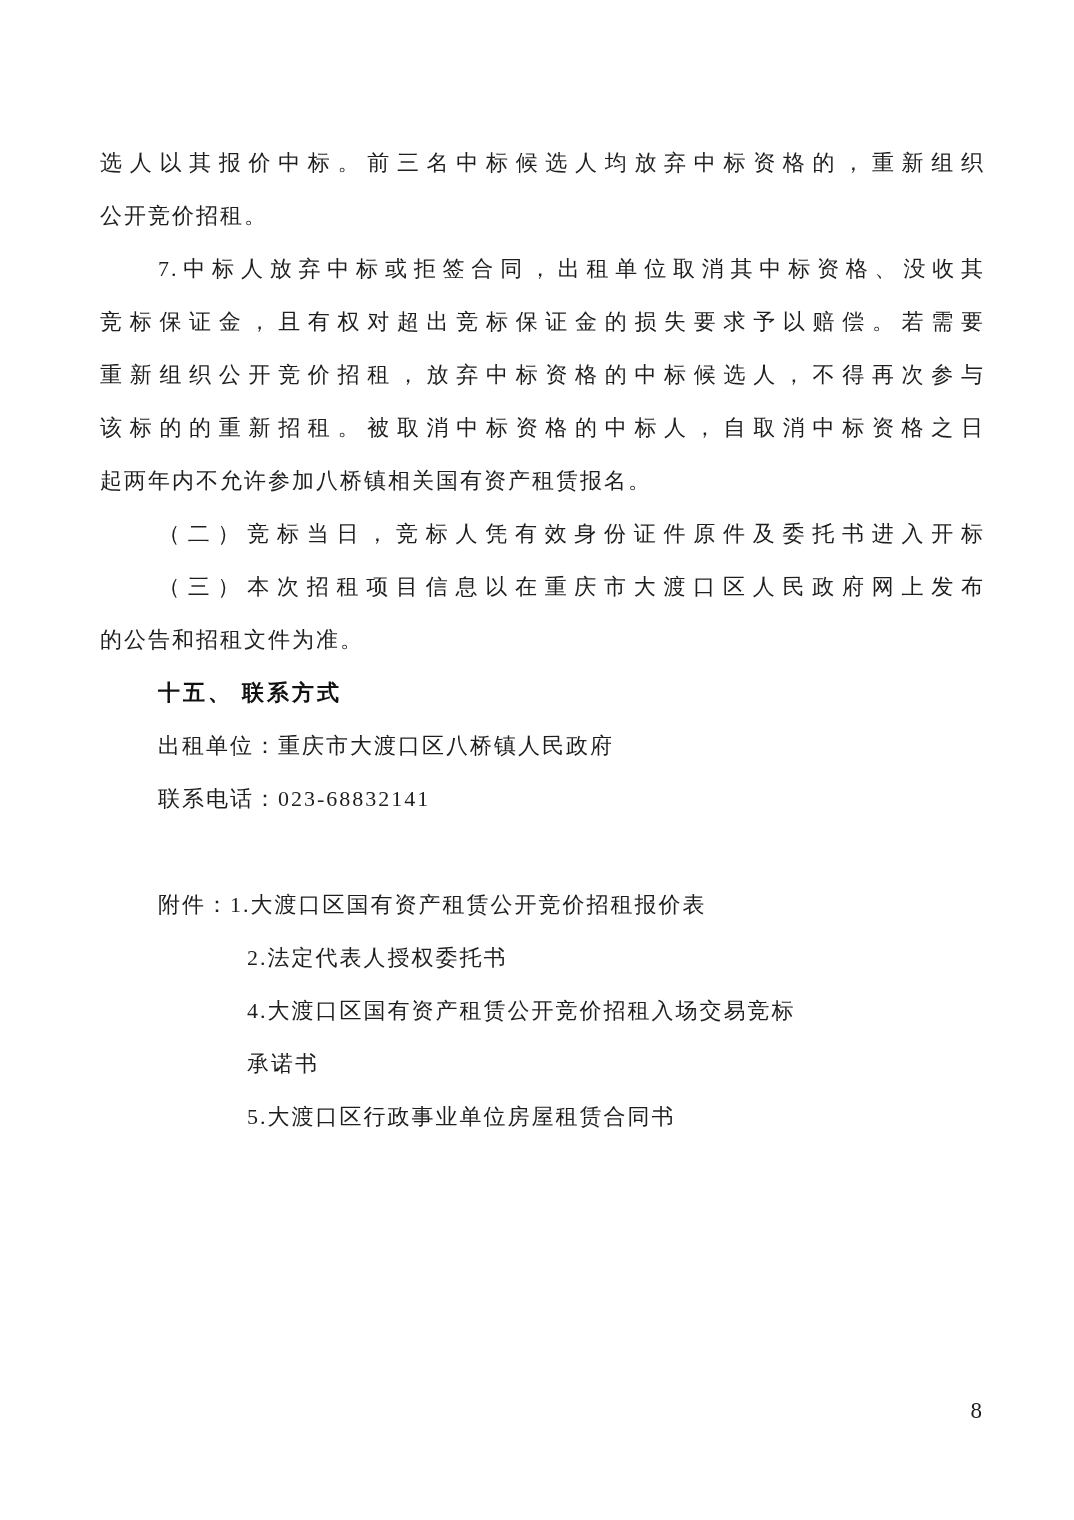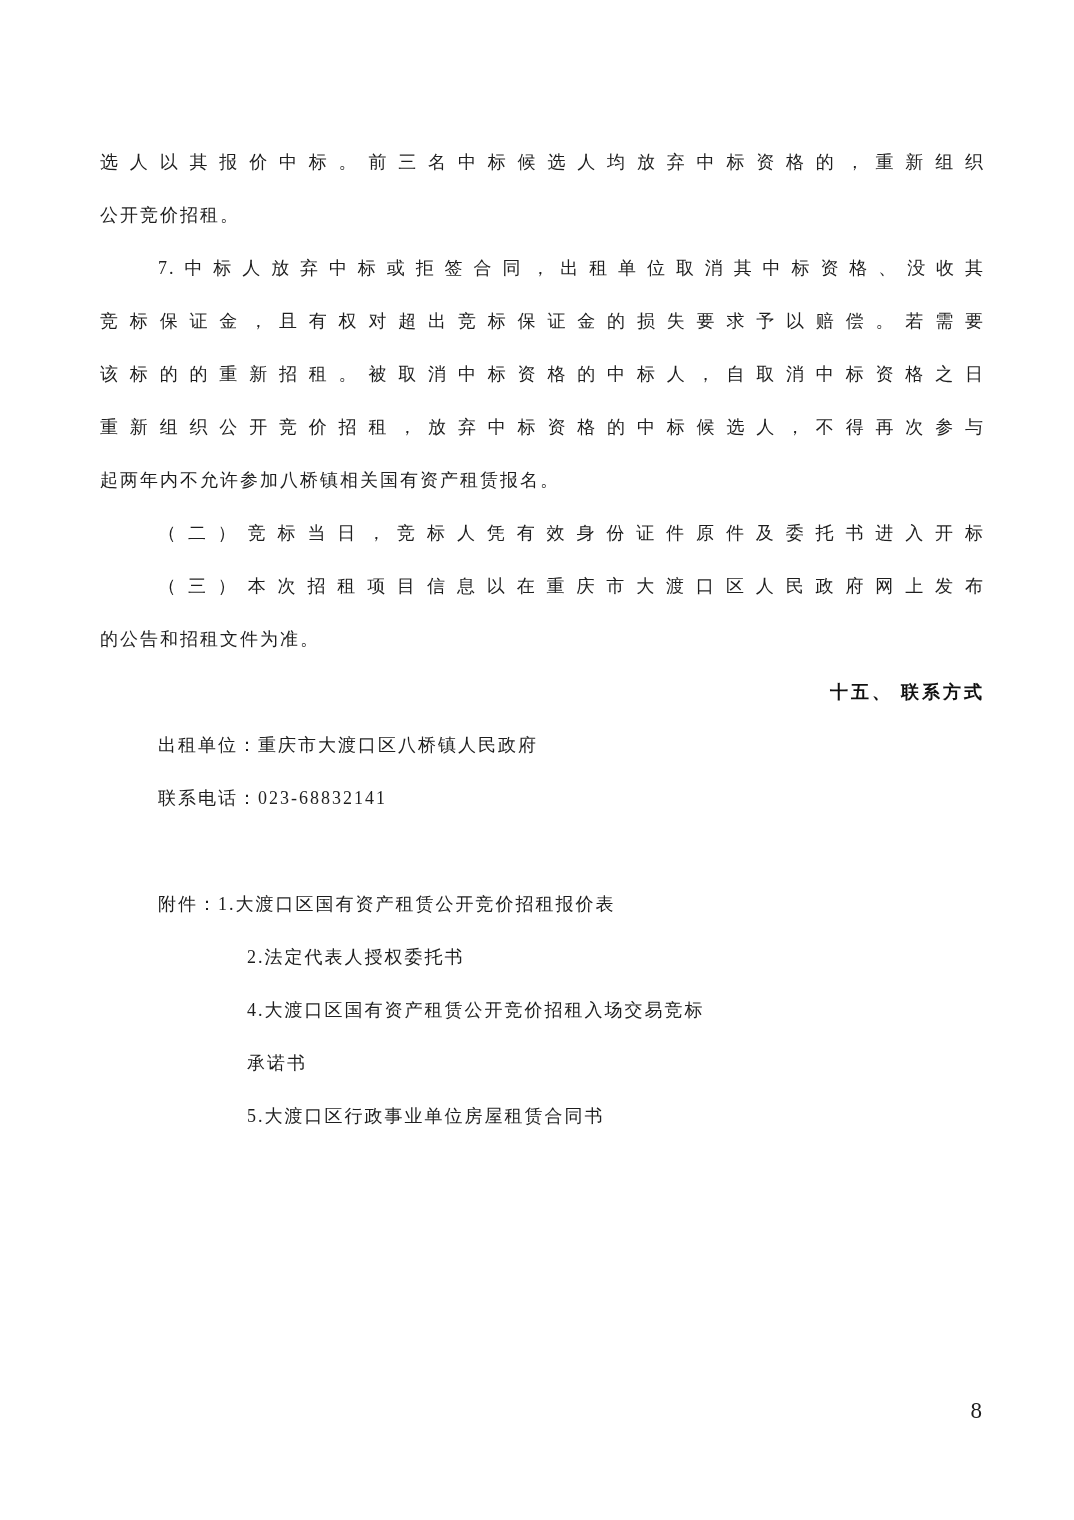--- a/index.html
+++ b/index.html
@@ -15,61 +15,60 @@
     color: #1e1e1e;
     overflow: hidden;
   }
   .doc-body {
     position: absolute;
     left: 100px;
     top: 136px;
     width: 885px;
   }
   .line {
-    font-size: 18px;
+    font-size: 22px;
     letter-spacing: 2px;
     line-height: 53px;
     height: 53px;
     white-space: nowrap;
   }
   .justify {
     text-align: justify;
     text-align-last: justify;
     white-space: normal;
   }
   .ind2 { padding-left: 58px; }
   .ind5 { padding-left: 147px; }
   .heading {
     font-family: "Liberation Sans", "DejaVu Sans", sans-serif;
     font-weight: bold;
     letter-spacing: 3px;
     color: #111111;
-    text-align: right;
   }
   .blank { height: 53px; }
   .page-number {
     position: absolute;
     right: 92px;
     top: 1398px;
     font-size: 23px;
     color: #1e1e1e;
   }
 </style>
 </head>
 <body>
 
 <div class="doc-body">
 
   <div class="line justify">选人以其报价中标。前三名中标候选人均放弃中标资格的，重新组织</div>
   <div class="line">公开竞价招租。</div>
 
   <div class="line justify ind2">7.中标人放弃中标或拒签合同，出租单位取消其中标资格、没收其</div>
   <div class="line justify">竞标保证金，且有权对超出竞标保证金的损失要求予以赔偿。若需要</div>
+  <div class="line justify">重新组织公开竞价招租，放弃中标资格的中标候选人，不得再次参与</div>
   <div class="line justify">该标的的重新招租。被取消中标资格的中标人，自取消中标资格之日</div>
-  <div class="line justify">重新组织公开竞价招租，放弃中标资格的中标候选人，不得再次参与</div>
   <div class="line">起两年内不允许参加八桥镇相关国有资产租赁报名。</div>
 
   <div class="line justify ind2">（二）竞标当日，竞标人凭有效身份证件原件及委托书进入开标</div>
 
   <div class="line justify ind2">（三）本次招租项目信息以在重庆市大渡口区人民政府网上发布</div>
   <div class="line">的公告和招租文件为准。</div>
 
   <div class="line heading ind2">十五、 联系方式</div>
   <div class="line ind2">出租单位：重庆市大渡口区八桥镇人民政府</div>
   <div class="line ind2">联系电话：023-68832141</div>

